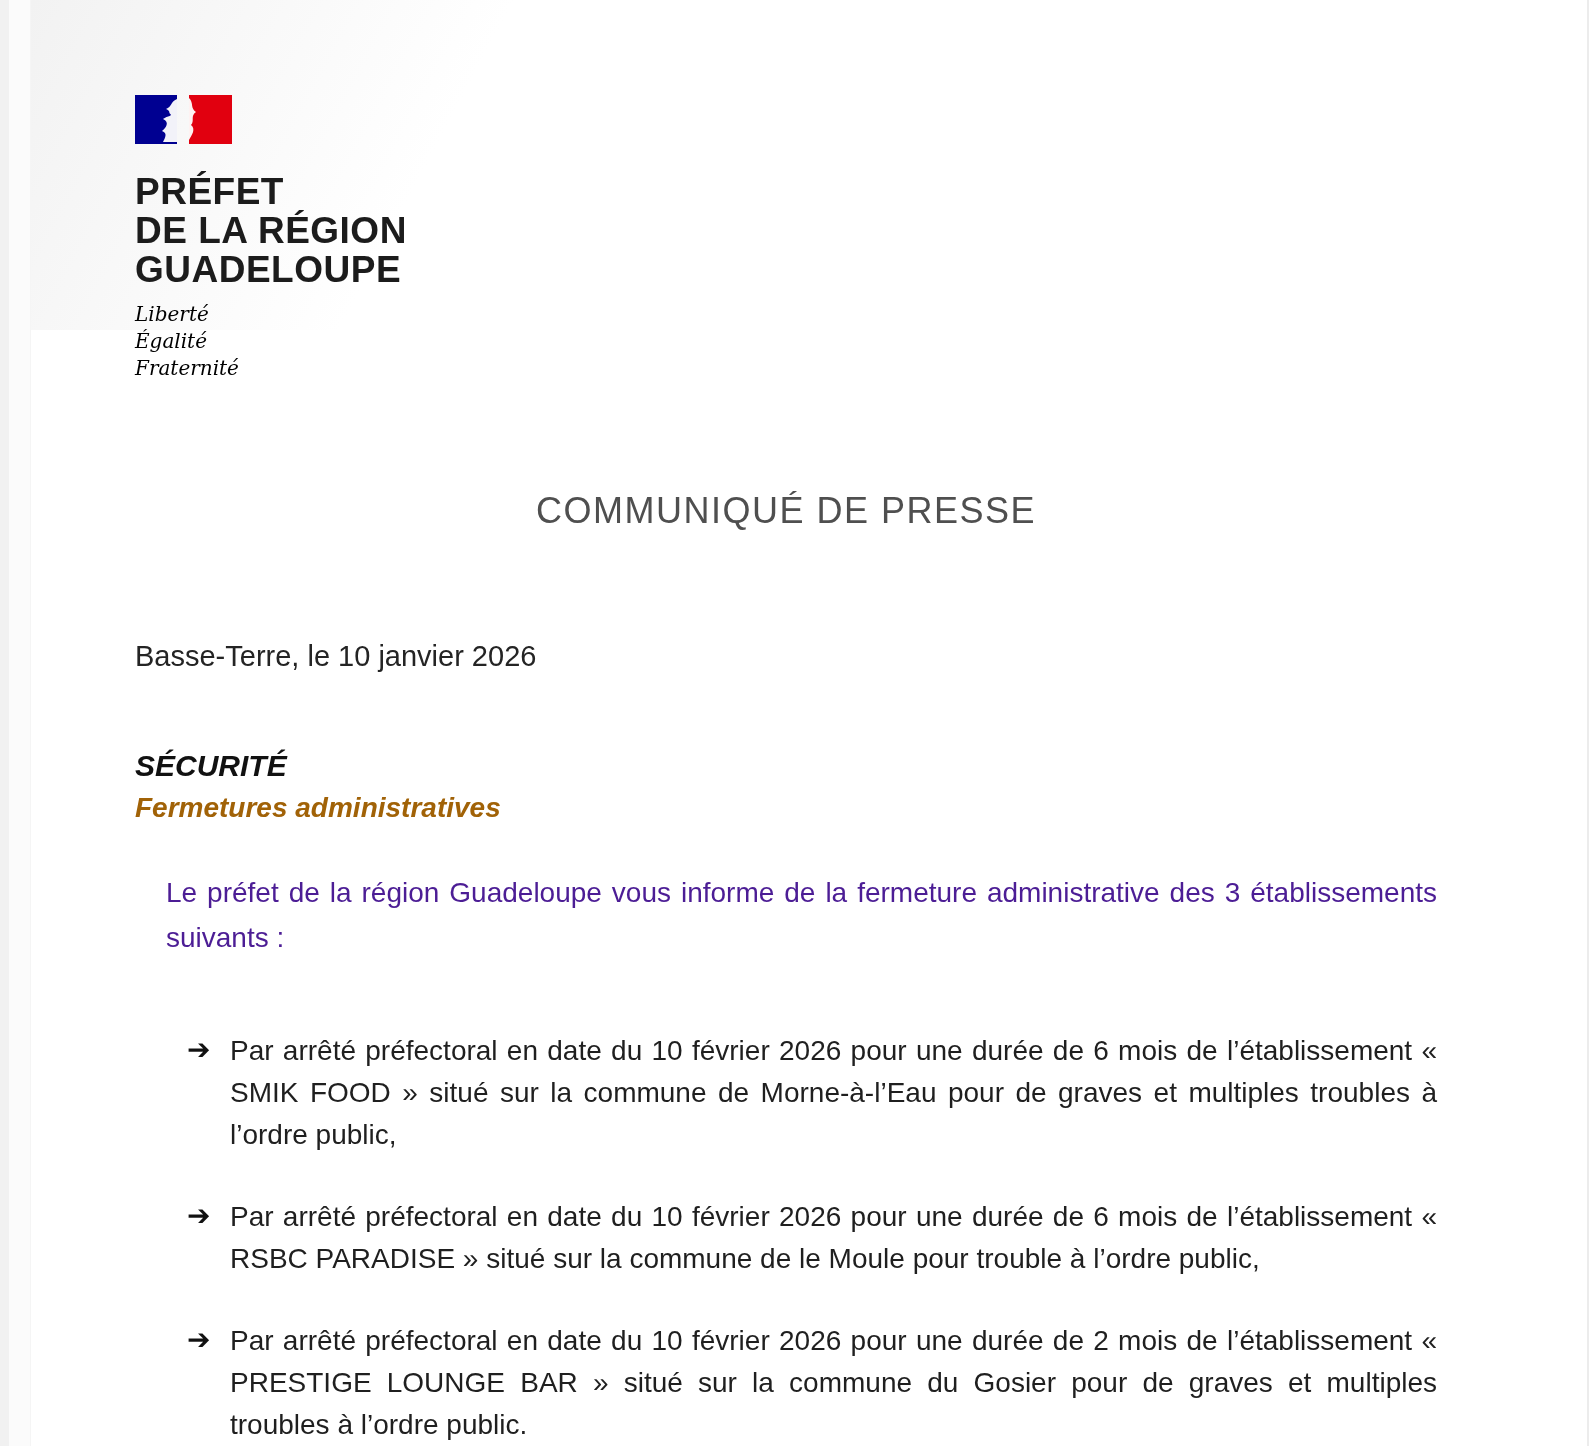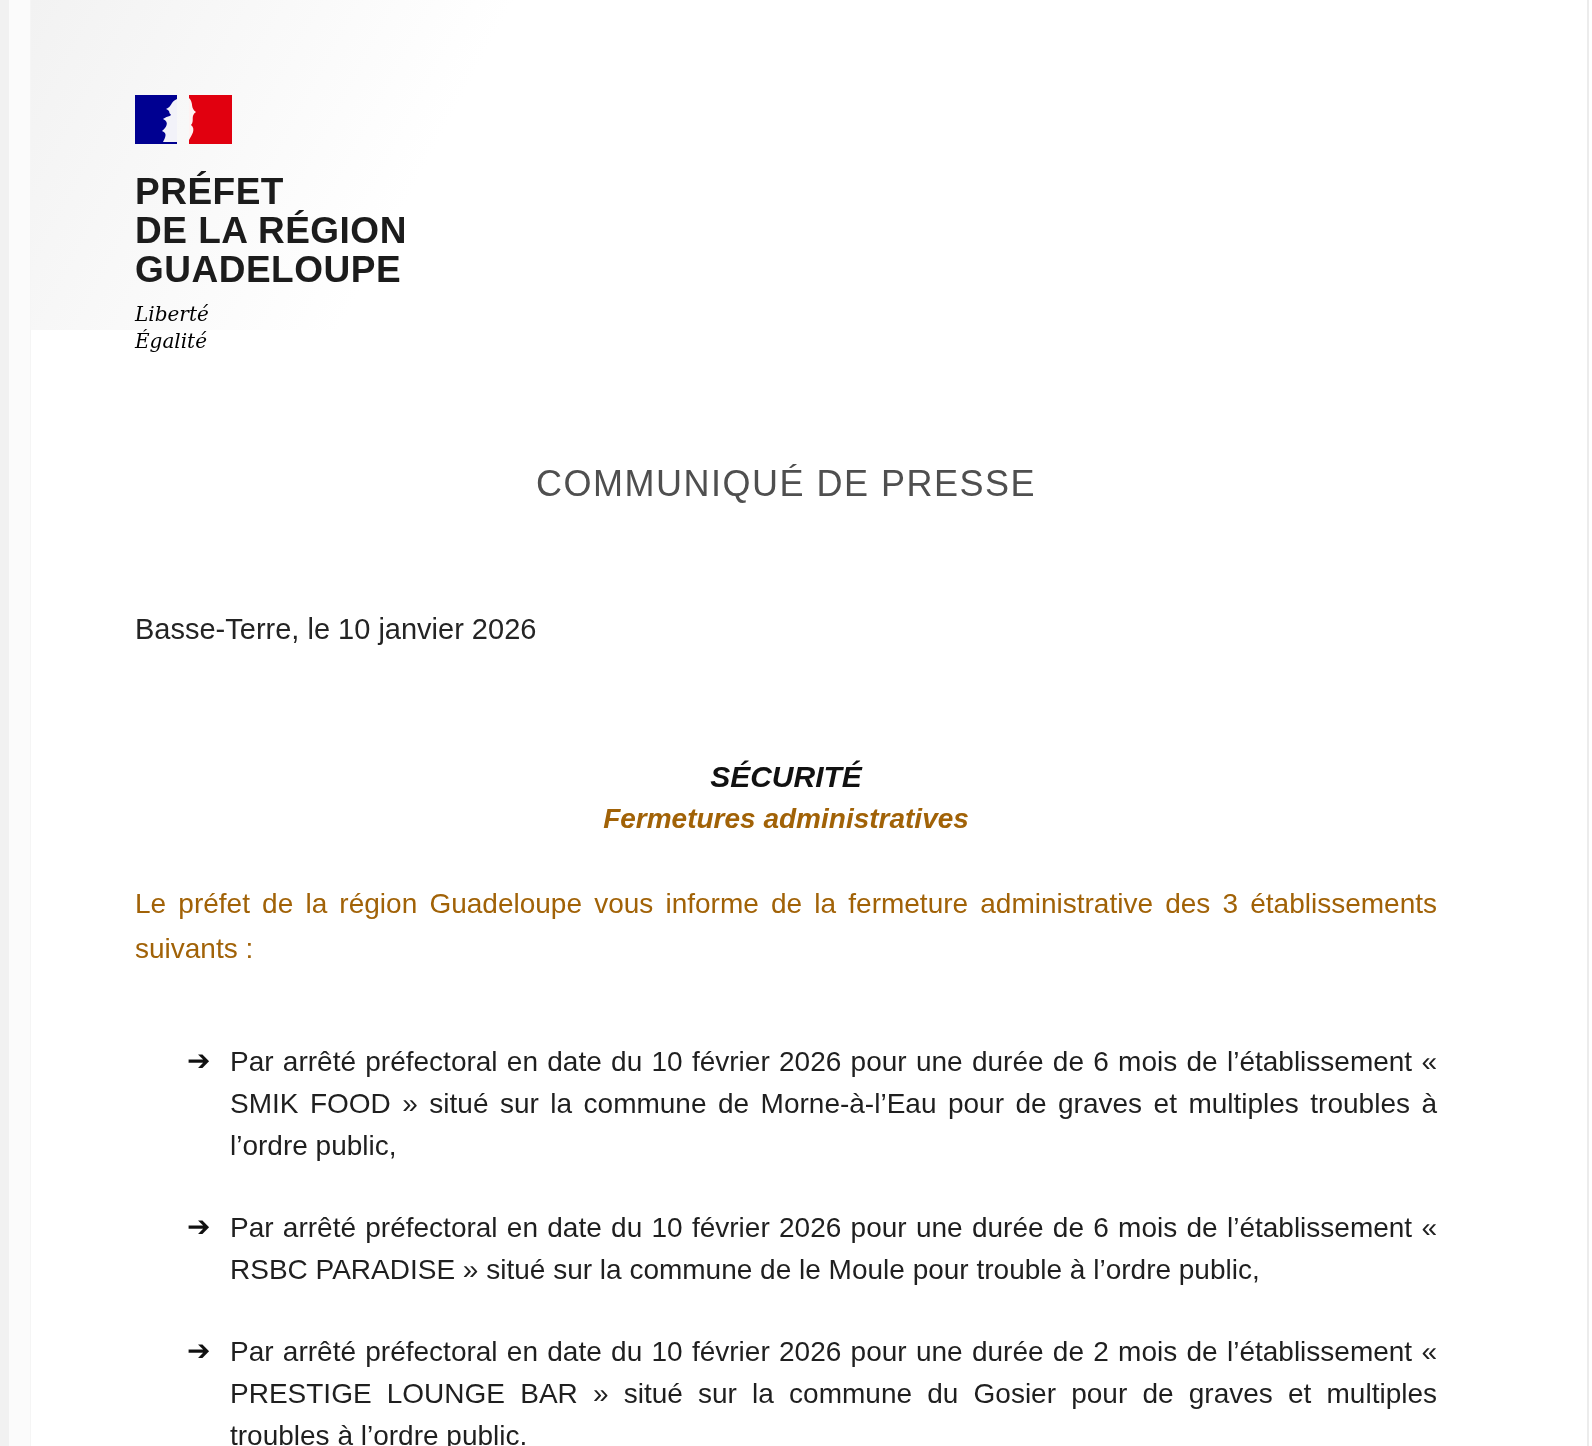--- a/index.html
+++ b/index.html
@@ -69,41 +69,42 @@
     color: #4f4f4f;
   }
   
   .dateline {
     margin-top: 108px;
     text-align: left;
     font-size: 29px;
     color: #242424;
   }
   
-  .section-heads { margin-top: 114px; text-align: center; }
+  .section-heads { margin-top: 76px; }
   .section-category {
     font-size: 30px;
     font-weight: 700;
     font-style: italic;
     color: #111111;
   }
   .section-subject {
     margin-top: 9px;
     font-size: 28px;
     font-weight: 700;
     font-style: italic;
     color: #a16207;
   }
   
   .intro {
     margin-top: 46px;
     font-size: 28px;
     line-height: 45px;
     text-align: justify;
-    color: #a16207;
+    color: #4c1d95;
+    margin-left: 31px;
   }
   .bullet-list { margin-top: 70px; }
   .bullet-item {
     position: relative;
     padding-left: 95px;
     margin-bottom: 40px;
     font-size: 28px;
     line-height: 42px;
     text-align: justify;
     color: #1f1f1f;
@@ -137,20 +138,21 @@
         <path d="M54 3 C59 8 55 13 61 17 C55 21 60 26 56 30 C61 34 57 40 54 45 Z" fill="#ffffff" opacity="0.95"></path>
       </svg>
       <div class="logo-title">
         <div>PRÉFET</div>
         <div>DE LA RÉGION</div>
         <div>GUADELOUPE</div>
       </div>
       <div class="motto">
         <div>Liberté</div>
         <div>Égalité</div>
+        <div>Fraternité</div>
       </div>
     </div>
 
     <div class="press-title">COMMUNIQUÉ DE PRESSE</div>
 
     <div class="dateline">Basse-Terre, le 10 janvier 2026</div>
 
     <div class="section-heads">
       <div class="section-category">SÉCURITÉ</div>
       <div class="section-subject">Fermetures administratives</div>

